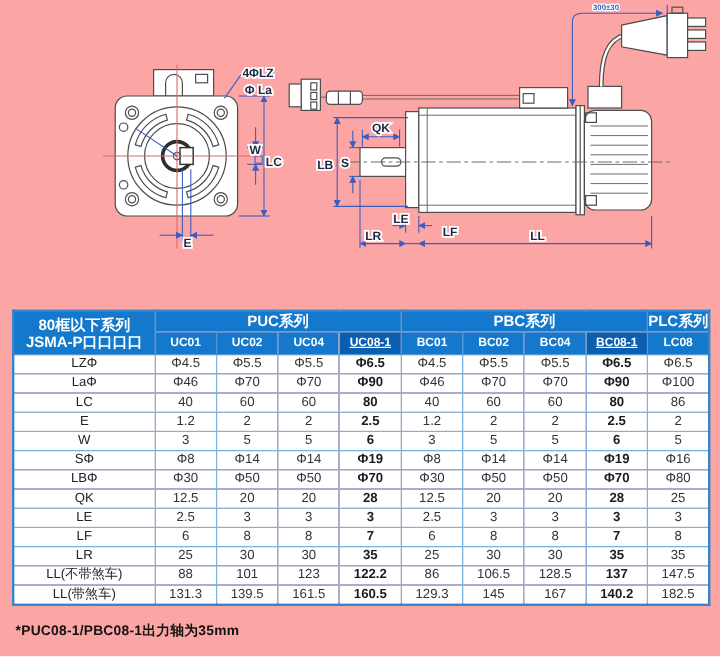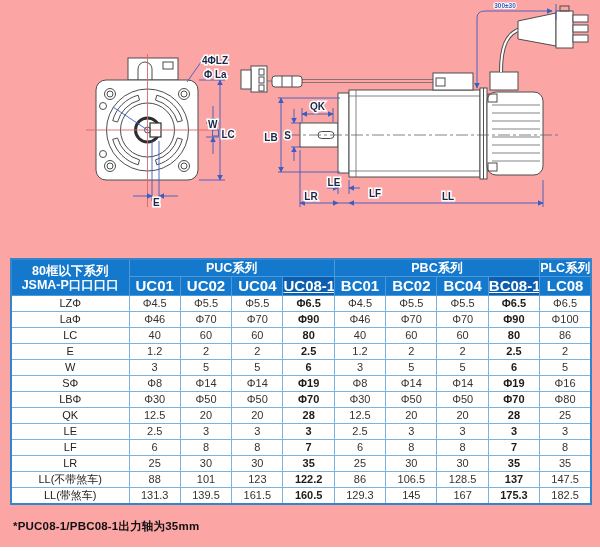--- a/index.html
+++ b/index.html
@@ -7,21 +7,21 @@
         font-family:"Liberation Sans",sans-serif;}
   #drawing{position:absolute;left:0;top:0;}
 
   
   #spec-table{position:absolute;left:10px;top:258px;width:582px;border-collapse:collapse;
               table-layout:fixed;border:2px solid #3385cc;}
   #spec-table th,#spec-table td{border:1px solid #7ab2e0;text-align:center;vertical-align:middle;
               padding:0;overflow:hidden;white-space:nowrap;}
   #spec-table thead th{background:#1478cc;color:#fff;border-color:#4e9ad6;font-weight:bold;}
   #spec-table .group-head{height:16px;font-size:12.5px;line-height:16px;}
-  #spec-table .model-head{height:18px;font-size:15px;line-height:18px;}
+  #spec-table .model-head{height:18px;font-size:10px;line-height:18px;}
   #spec-table .hl-head{background:#0c5fb0;text-decoration:underline;}
   #spec-table .corner{font-size:12.5px;line-height:14px;}
   #spec-table tbody td{height:15px;line-height:15px;font-size:11px;color:#333;background:#fff;}
   #spec-table tbody td.rowlabel{color:#222;margin-left:24px;}
   #spec-table tbody td.hl{font-weight:bold;color:#1c1c1c;}
 
   
   #notes{position:absolute;left:13px;top:519px;font-size:11.5px;font-weight:600;color:#111;
          line-height:15.5px;letter-spacing:0.2px;}
 
@@ -396,21 +396,21 @@
         </tr>
         <tr>
           <td class="rowlabel">LL(带煞车)</td>
           <td>131.3</td>
           <td>139.5</td>
           <td>161.5</td>
           <td class="hl">160.5</td>
           <td>129.3</td>
           <td>145</td>
           <td>167</td>
-          <td class="hl">175.3</td>
+          <td class="hl">140.2</td>
           <td>182.5</td>
         </tr>
       </tbody>
   </table>
 
   <div id="notes">
     <div>*PUC08-1/PBC08-1出力轴为35mm</div>
   </div>
 
 </div>

